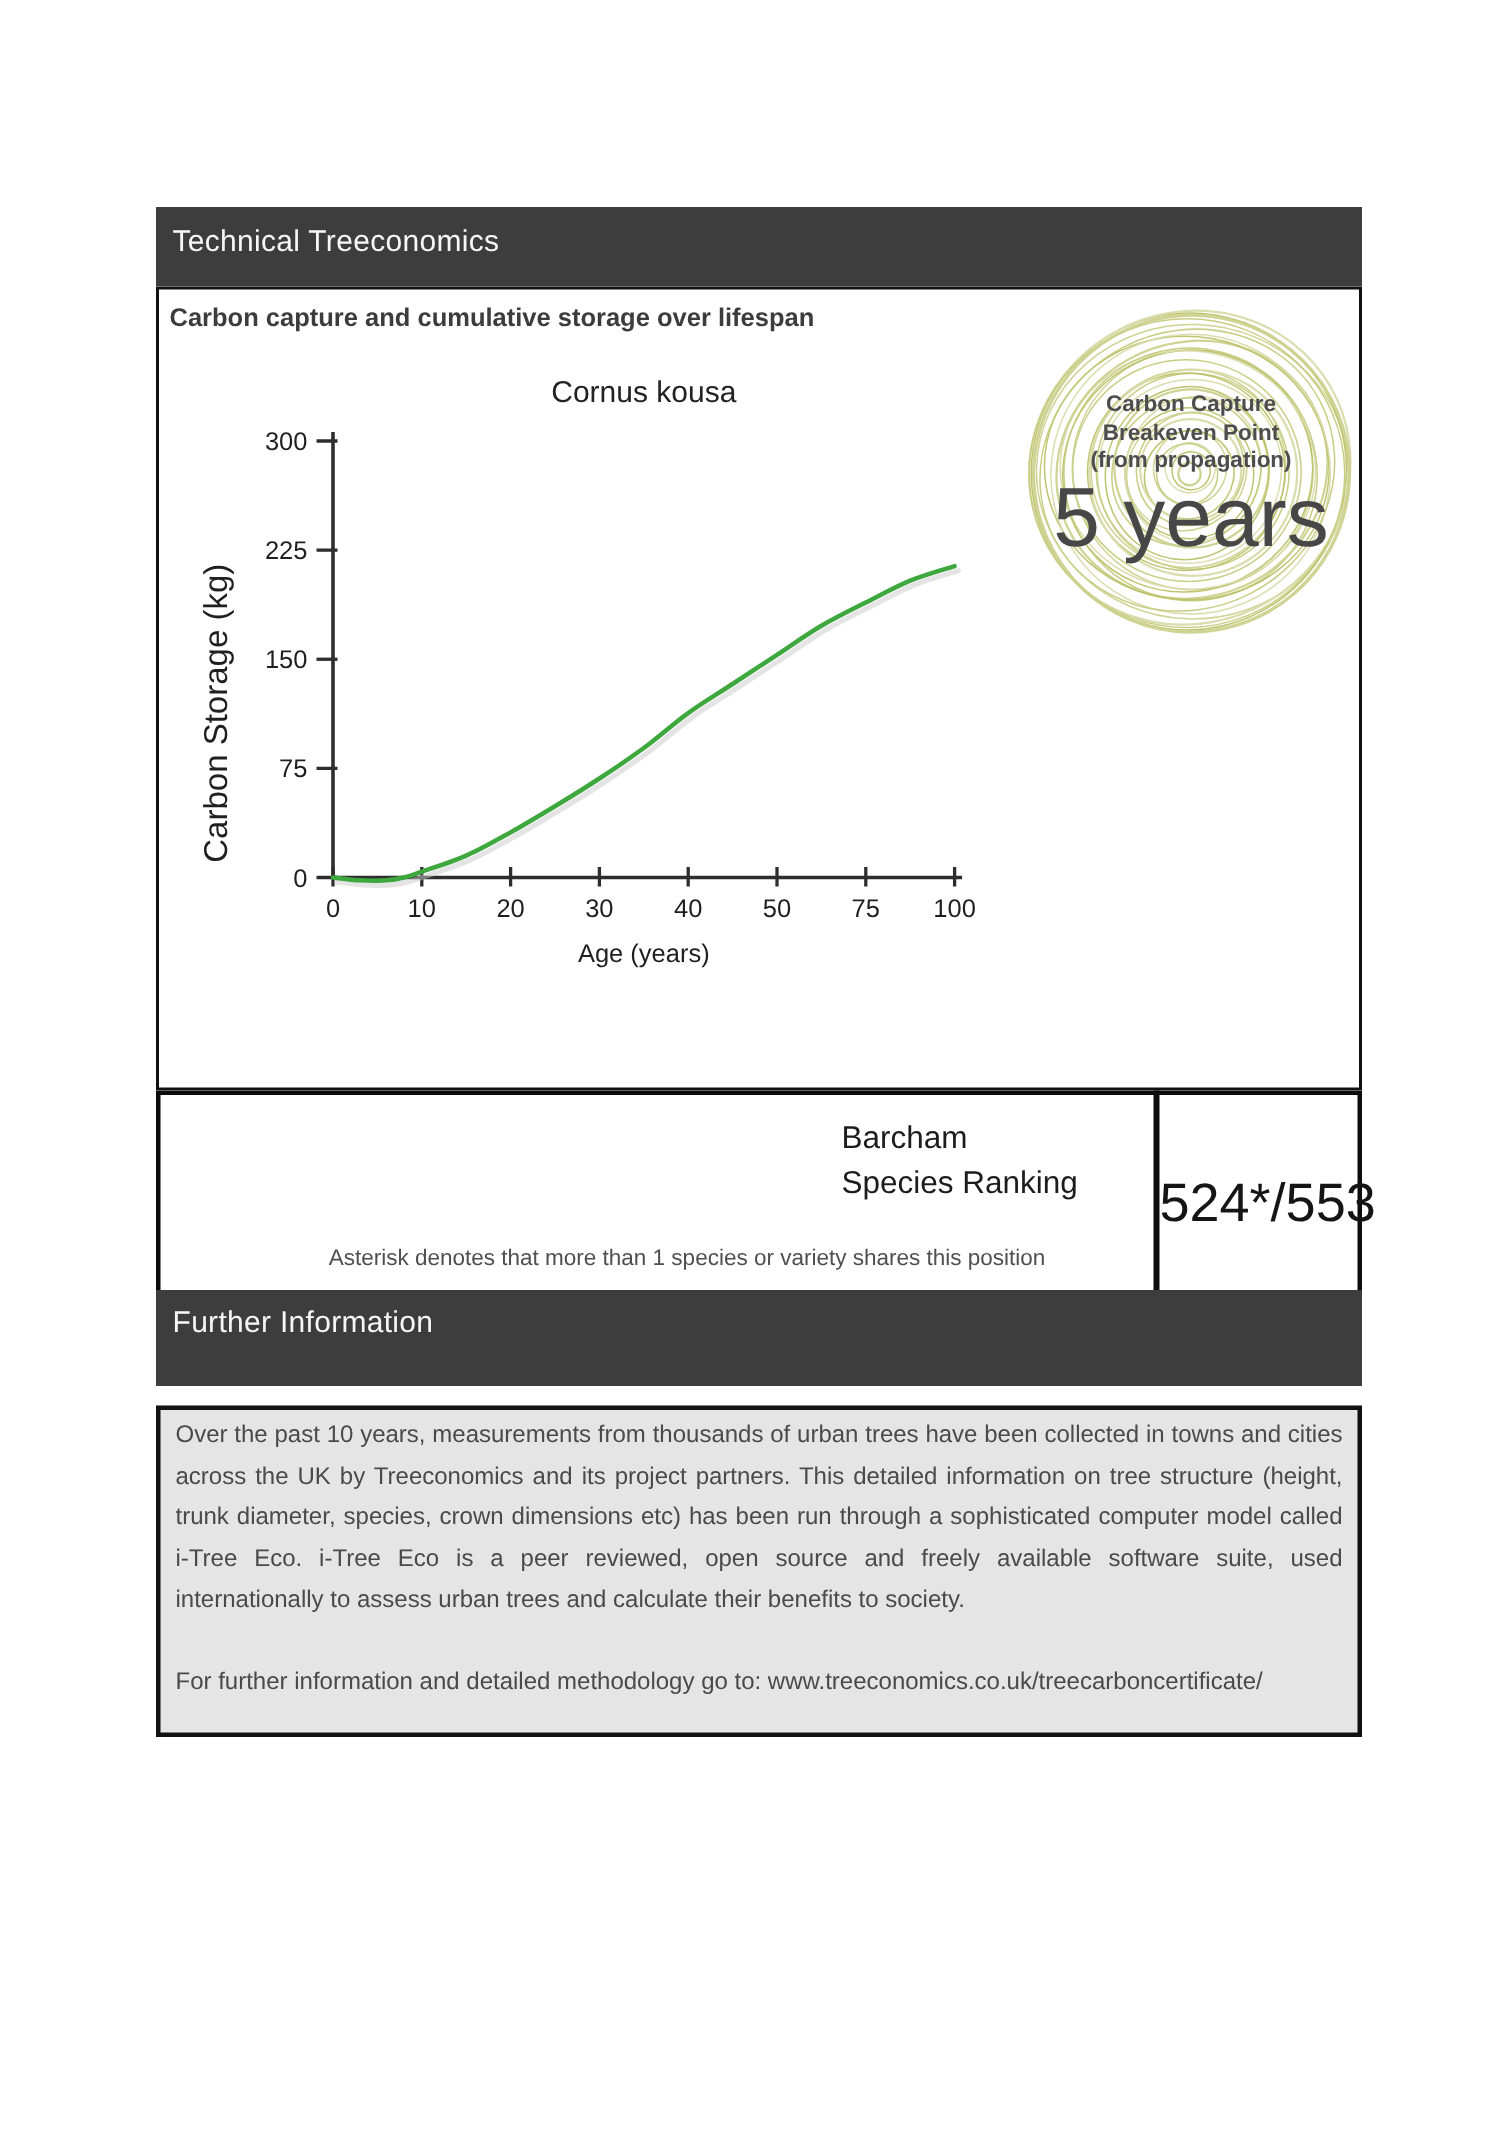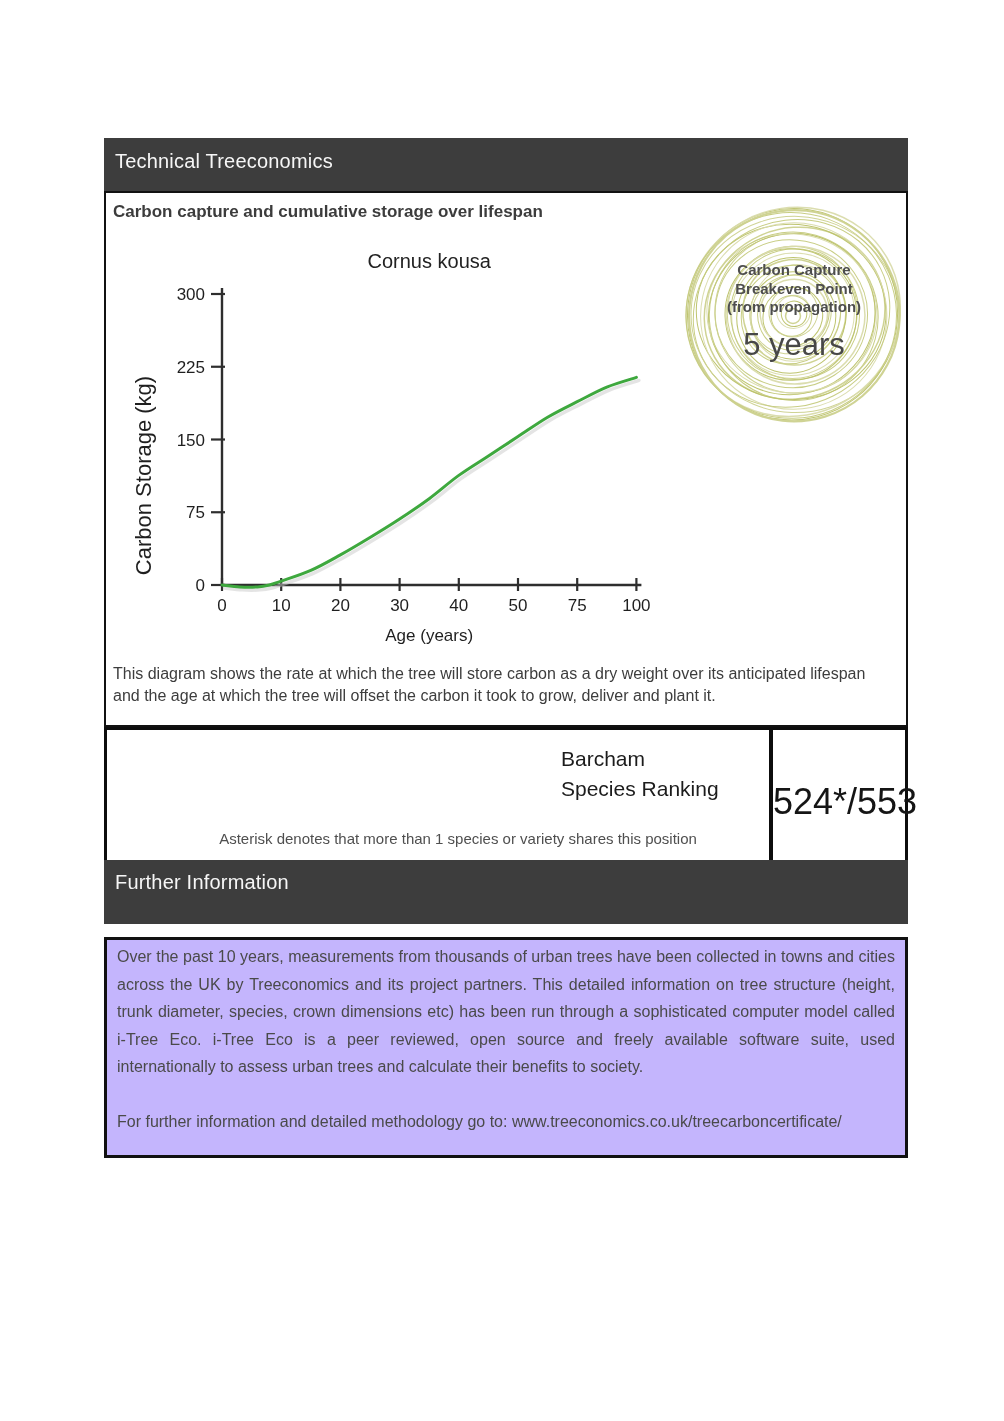--- a/index.html
+++ b/index.html
@@ -8,28 +8,28 @@
   .band{position:absolute;left:104px;width:804px;background:#3d3d3d;color:#f6f6f6;box-sizing:border-box;}
   .band1{top:138px;height:53px;padding:12px 0 0 11px;}
   .band2{top:860px;height:64px;padding:11px 0 0 11px;}
   .band-title{font-size:20px;letter-spacing:.2px;}
   .content-box{position:absolute;left:104px;top:191px;width:804px;height:536px;border:2px solid #111;box-sizing:border-box;background:#fff;}
   .subtitle{position:absolute;left:113px;top:202px;font-size:17px;font-weight:bold;color:#3c3c3c;}
   #chart-svg{position:absolute;left:104px;top:195px;width:690px;height:470px;}
   #rings-svg{position:absolute;left:675px;top:196px;width:236px;height:236px;}
   .badge-text{position:absolute;left:668px;top:261px;width:252px;text-align:center;}
   .badge-line{font-size:15px;font-weight:bold;color:#4d4d4d;line-height:18.5px;}
-  .badge-value{font-size:31px;font-weight:400;color:#474747;line-height:46px;margin-top:5px;}
+  .badge-value{font-size:56px;font-weight:400;color:#474747;line-height:46px;margin-top:5px;}
   .description{position:absolute;left:113px;top:663px;width:782px;font-size:16px;line-height:22px;color:#3d3d3d;}
   .ranking-box{position:absolute;left:104px;top:727px;width:804px;height:137px;border:3px solid #0d0d0d;box-sizing:border-box;background:#fff;}
   .ranking-divider{position:absolute;left:769px;top:727px;width:4px;height:137px;background:#0d0d0d;}
   .ranking-title{position:absolute;left:561px;top:744px;font-size:21px;line-height:30px;color:#1c1c1c;}
   .ranking-note{position:absolute;left:150px;top:830px;width:616px;text-align:center;font-size:15px;color:#4f4f4f;}
   .ranking-value{position:absolute;left:773px;top:781px;width:132px;text-align:center;font-size:36px;color:#151515;}
-  .further-box{position:absolute;left:104px;top:937px;width:804px;height:221px;border:3px solid #111;box-sizing:border-box;background:#c4b5fd;padding:3px 10px 0 10px;}
+  .further-box{position:absolute;left:104px;top:937px;width:804px;height:221px;border:3px solid #111;box-sizing:border-box;background:#e5e5e5;padding:3px 10px 0 10px;}
   .further-box p{margin:0;font-size:16px;line-height:27.5px;color:#4a4a4a;text-align:justify;}
   .further-box p.link-line{margin-top:27px;text-align:left;}
   svg text{font-family:"Liberation Sans","DejaVu Sans",sans-serif;}
 </style>
 </head>
 <body>
 
 <div class="page">
 
   <div class="band band1">
@@ -112,21 +112,20 @@
       <ellipse cx="116.0000384650067" cy="117.11021048418795" rx="105.13768146412701" ry="105.71830008004007" fill="none" stroke="#ccd18e" stroke-width="2.2" opacity="0.95" transform="rotate(208 118 118)"></ellipse>
     </svg>
 
   <div class="badge-text">
     <div class="badge-line">Carbon Capture</div>
     <div class="badge-line">Breakeven Point</div>
     <div class="badge-line">(from propagation)</div>
     <div class="badge-value">5 years</div>
   </div>
 
-  <div class="description">This diagram shows the rate at which the tree will store carbon as a dry weight over its anticipated lifespan and the age at which the tree will offset the carbon it took to grow, deliver and plant it.</div>
 
   <div class="ranking-box"></div>
   <div class="ranking-divider"></div>
 
   <div class="ranking-title">
     <div>Barcham</div>
     <div>Species Ranking</div>
   </div>
 
   <div class="ranking-note">Asterisk denotes that more than 1 species or variety shares this position</div>

